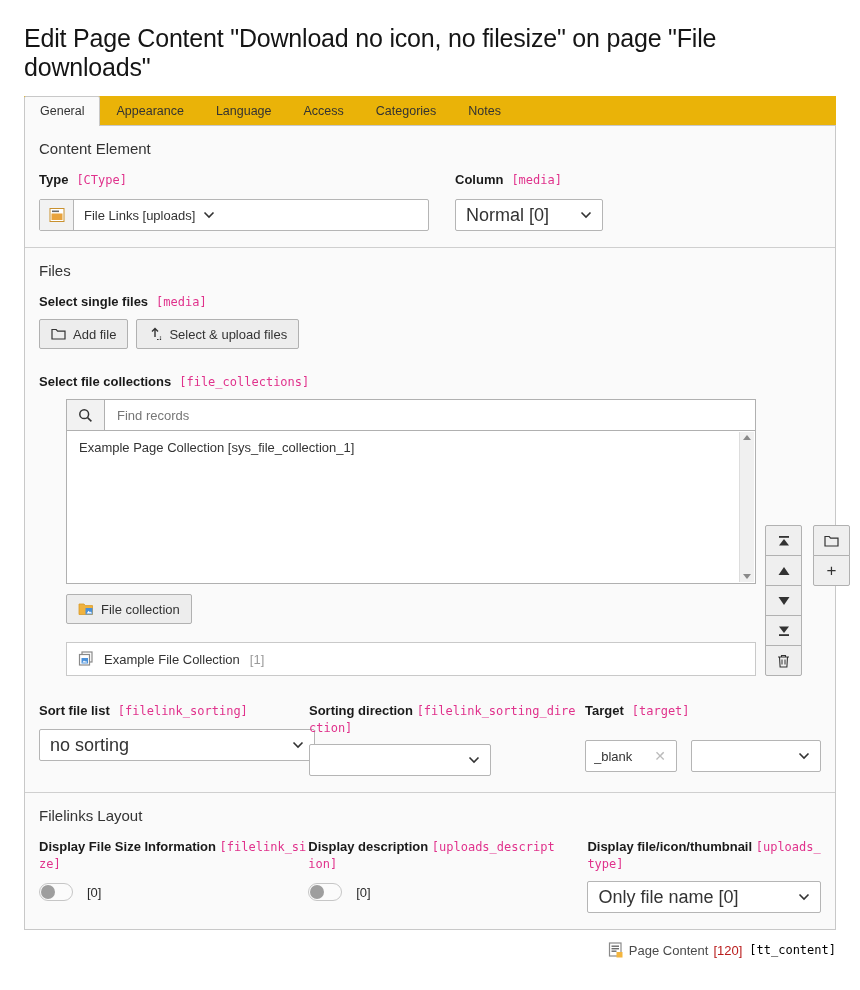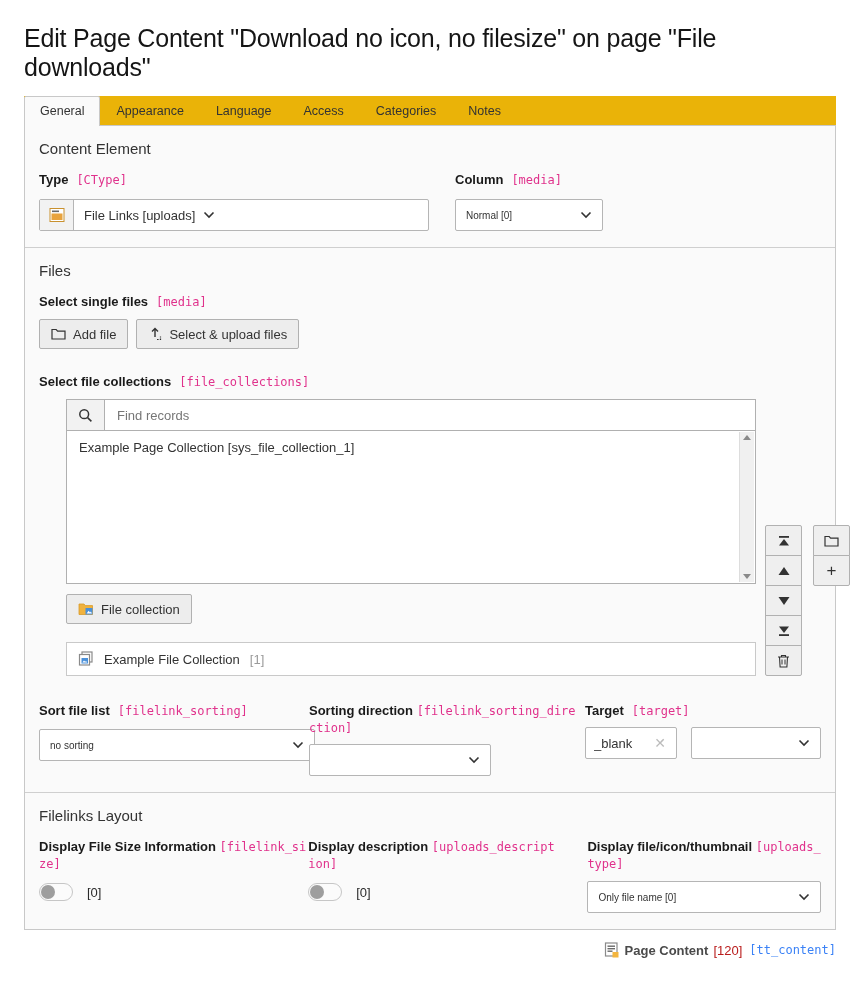--- a/index.html
+++ b/index.html
@@ -18,21 +18,21 @@
   .panels { border:1px solid #c8c8c8; background:#fafafa; }
   .panel { padding:14px 14px 16px 14px; }
   .panel + .panel { border-top:1px solid #cfcfcf; }
 
   .panel-heading { font-size:15px; font-weight:400; color:#333; margin-bottom:14px; }
 
   .field-label { font-size:13px; font-weight:700; color:#1a1a1a; line-height:18px; }
   .key { font-family:"DejaVu Sans Mono","Liberation Mono",monospace; font-size:12px; font-weight:400; color:#e0328c; word-break:break-all; }
 
   
-  .select { height:32px; background:#fff; border:1px solid #b5b5b5; border-radius:2px; display:flex; align-items:center; padding:7px 10px; font-size:10px; color:#333; cursor:pointer; }
+  .select { height:32px; background:#fff; border:1px solid #b5b5b5; border-radius:2px; display:flex; align-items:center; padding:7px 10px; font-size:18px; color:#333; cursor:pointer; }
   .select .sel-text { flex:1; white-space:nowrap; overflow:hidden; }
   .chev { flex:0 0 auto; margin-left:8px; }
   .text-input { height:32px; background:#fff; border:1px solid #b5b5b5; border-radius:2px; display:flex; align-items:center; padding:0 8px; }
   .text-input input { border:0; outline:0; flex:1; min-width:0; font-family:inherit; font-size:13px; color:#333; background:transparent; }
   .clear-x { color:#bbb; font-size:14px; padding:0 2px; cursor:pointer; }
 
   
   .btn { display:inline-flex; align-items:center; gap:7px; height:30px; padding:0 11px; background:#ededed; border:1px solid #b1b1b1; border-radius:2px; font-size:13px; color:#333; cursor:pointer; }
   .btn-row { display:flex; gap:8px; }
 
@@ -77,40 +77,40 @@
   .selected-count { font-size:13px; color:#9a9a9a; }
 
   
   .sort-row { display:flex; margin-top:26px; }
   .sort-col1 { width:270px; }
   .sort-col2 { width:284px; }
   .sort-col3 { width:236px; }
   .sort-col1 .select { width:276px; margin-top:9px; }
   .sort-col2 .select { width:182px; margin-top:9px; }
   .sort-col2 .field-label-wrap, .wrap-label { display:block; max-width:272px; }
-  .target-controls { display:flex; gap:14px; margin-top:7px; }
+  .target-controls { display:flex; gap:14px; margin-top:20px; }
   .target-input { width:92px; }
   .target-select { width:130px; }
 
   
   .fl-row { display:flex; }
   .fl-col1 { width:272px; }
   .fl-col2 { width:282px; }
   .fl-col3 { width:236px; }
   .toggle-row { display:flex; align-items:center; gap:14px; margin-top:12px; }
   .toggle { width:34px; height:18px; border:1px solid #c6c6c6; border-radius:10px; background:#fbfbfb; position:relative; cursor:pointer; }
   .knob { position:absolute; left:1px; top:1px; width:14px; height:14px; border-radius:50%; background:#9e9e9e; }
   .toggle-val { font-size:13px; color:#2a2a2a; }
   .fl-col3 .select { margin-top:10px; }
 
   
   .footer { margin:12px 24px 0 24px; display:flex; justify-content:flex-end; align-items:center; gap:5px; }
-  .footer .rec-type { font-weight:700; font-size:13px; color:#4a4a4a; }
+  .footer .rec-type { font-weight:400; font-size:13px; color:#4a4a4a; }
   .footer .rec-id { font-size:13px; color:#b91c1c; }
-  .footer .rec-table { font-family:"DejaVu Sans Mono","Liberation Mono",monospace; font-size:12px; color:#3b82f6; margin-left:2px; }
+  .footer .rec-table { font-family:"DejaVu Sans Mono","Liberation Mono",monospace; font-size:12px; color:#000000; margin-left:2px; }
 
   svg { display:block; }
 </style>
 </head>
 <body>
 
 <h1 class="page-title">Edit Page Content "Download no icon, no filesize" on page "File downloads"</h1>
 
 <div class="form-wrap">
   <div class="tabs">

